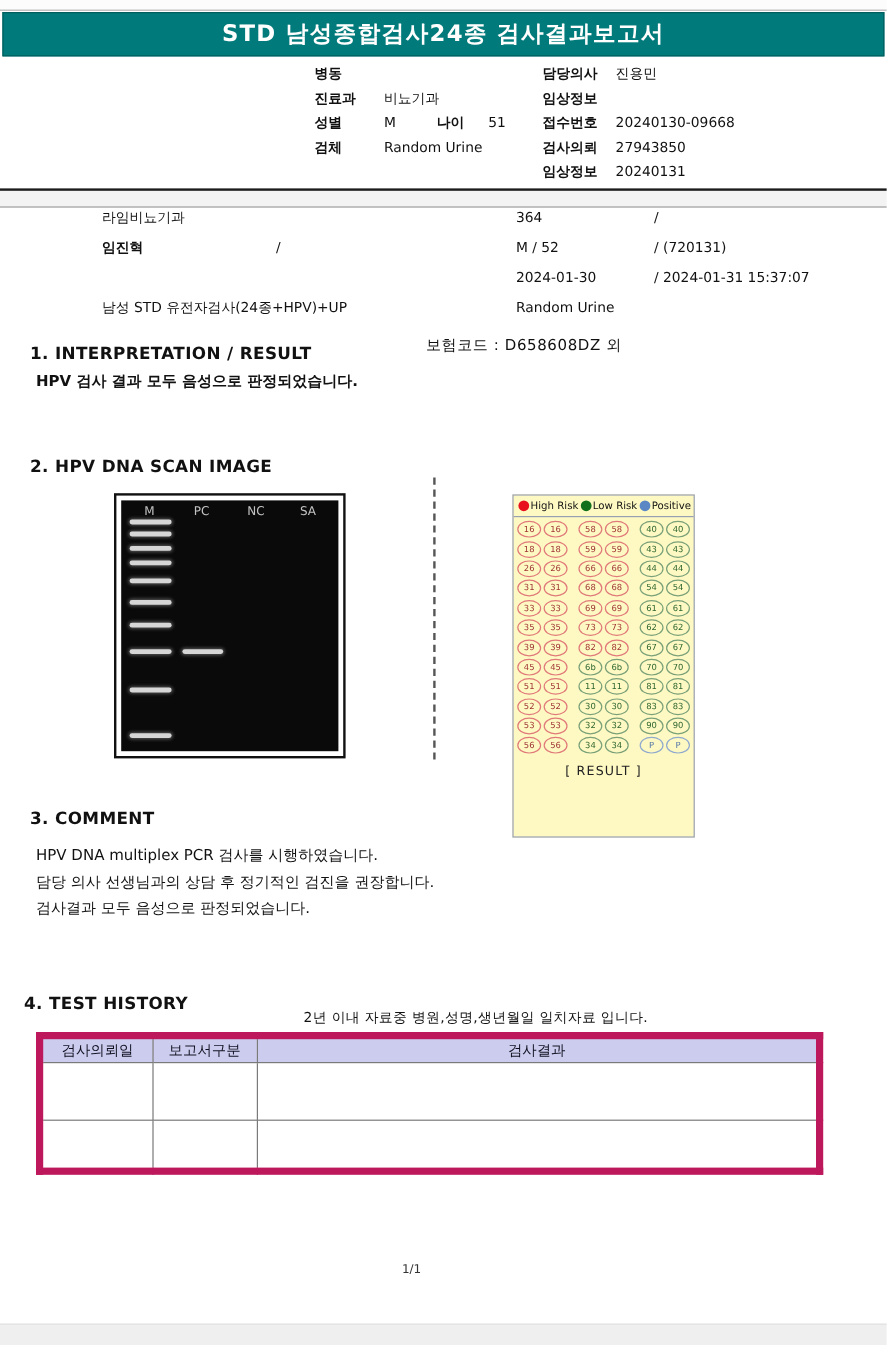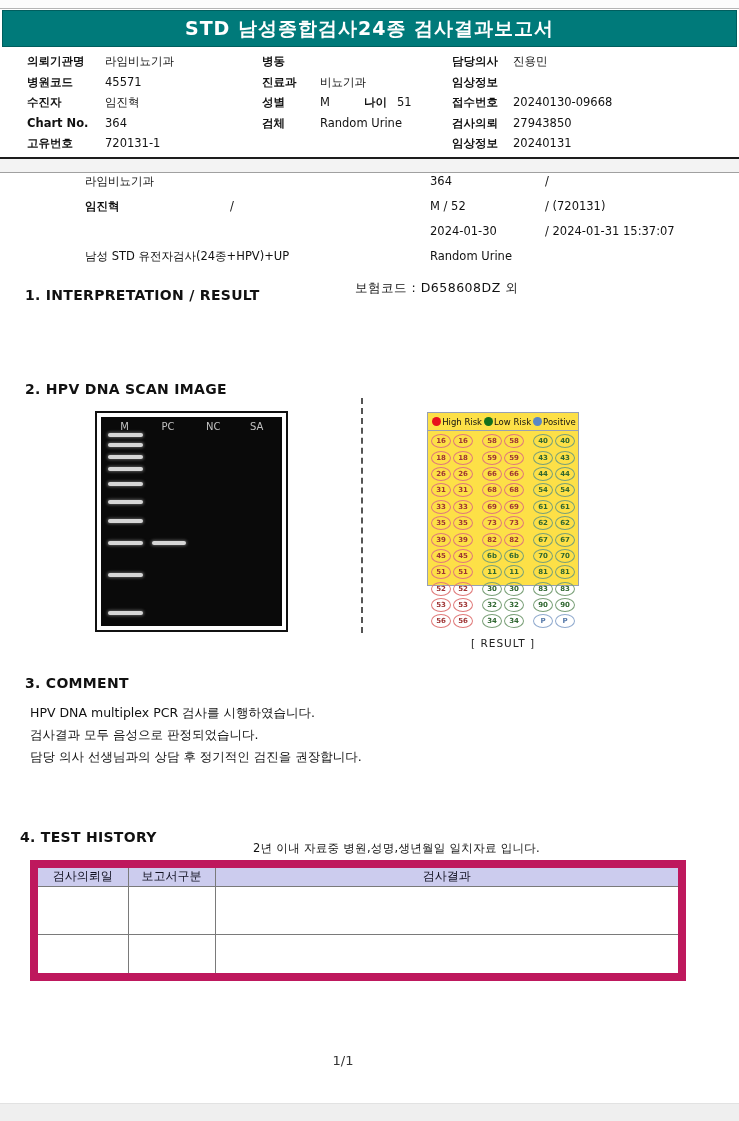--- a/index.html
+++ b/index.html
@@ -12,21 +12,21 @@
     background:#007a7a; border:1px solid #005e5e; color:#fff; font-weight:bold;
     font-size:19px; line-height:35px; text-align:center; letter-spacing:1px; }
 
   
   .info-col { position:absolute; top:54px; font-size:11.5px; }
   .info-row { height:20.6px; white-space:nowrap; }
   .ilabel { display:inline-block; font-weight:bold; }
   .col1 { left:27px; } .col1 .ilabel { width:78px; }
   .col2 { left:262px; } .col2 .ilabel { width:58px; }
   .col3 { left:452px; } .col3 .ilabel { width:61px; }
-  .age-label { width:auto !important; margin-left:34px; margin-right:10px; }
+  .age-label { width:auto !important; margin-left:34px; margin-right:20px; }
 
   .divider-band { position:absolute; top:157px; left:0; right:0; height:16px;
     border-top:2px solid #1c1c1c; border-bottom:1px solid #a0a0a0; background:#f3f3f3; }
 
   
   .sum { position:absolute; font-size:11.5px; white-space:nowrap; }
   .bold { font-weight:bold; }
 
   .sec-title { position:absolute; font-size:14px; font-weight:bold; letter-spacing:0.3px; white-space:nowrap; }
   .insurance { position:absolute; left:355px; top:280px; font-size:12.5px; letter-spacing:0.5px; }
@@ -39,66 +39,59 @@
   .lane-label { position:absolute; top:4px; transform:translateX(-50%); color:#c2c2c2; font-size:10px; }
   .band { position:absolute; height:4px; border-radius:2px; background:#d6d6d6;
     box-shadow:0 0 3px 1px rgba(230,230,230,0.35); }
   .band.marker { left:4%; width:19%; }
   .band.pcband { left:28%; width:19%; }
 
   .dash-sep { position:absolute; left:361px; top:398px; height:235px; width:0;
     border-left:2px dashed #555; }
 
   
-  .grid-box { position:absolute; left:427px; top:412px; width:152px; height:174px;
-    border:1px solid #98a0b4; background:#fde047; }
+  .grid-box { position:absolute; left:427px; top:412px; width:152px; height:286px;
+    border:1px solid #98a0b4; background:#fef9c3; }
   .legend { display:flex; justify-content:center; align-items:center; height:18px;
     border-bottom:1px solid #98a0b4; font-size:8.5px; color:#111; white-space:nowrap; }
   .leg-item { display:inline-flex; align-items:center; }
   .leg-dot { width:9px; height:9px; border-radius:50%; display:inline-block; margin:0 1px 0 2px; }
-  .grid-rows { padding-top:2px;font-weight:bold; }
+  .grid-rows { padding-top:2px; }
   .grid-row { display:flex; justify-content:center; align-items:center; height:16.4px; }
   .chip { display:inline-block; width:20px; height:14px; border:1px solid #999; border-radius:50%;
     font-size:7px; line-height:13px; text-align:center; margin:0 1px; }
   .chip.pgap { margin-left:8px; }
   .chip.hr { border-color:#e07a7a; color:#9e3434; }
   .chip.lr { border-color:#7aa078; color:#2f6630; }
   .chip.p  { border-color:#90aace; color:#5578a8; }
   .result-label { position:absolute; left:427px; top:637px; width:152px; text-align:center;
     font-size:10.5px; letter-spacing:1px; color:#222; }
 
   .comment-lines { position:absolute; left:30px; top:702px; font-size:12.5px; line-height:22px; }
 
   .history-note { position:absolute; left:228px; top:841px; font-size:11.5px; letter-spacing:0.3px;margin-left:25px; }
   .history-table { position:absolute; left:30px; top:860px; width:656px; border-collapse:collapse;
-    border:8px solid #be185d;text-align:center; }
+    border:6px solid #be185d;text-align:center; }
   .history-table th, .history-table td { border:1px solid #7a7a7a; }
   .history-table th { background:#ccccee; font-size:12px; font-weight:normal; height:22px; color:#101020; }
   .hist-r1 td { height:48px; } .hist-r2 td { height:43px; }
 
-  .page-num { position:absolute; left:0; top:1053px; width:686px; text-align:center; font-size:13px; color:#333; }
+  .page-num { position:absolute; left:0; top:1053px; width:686px; text-align:center; font-size:10px; color:#333; }
   .bottom-bar { position:absolute; left:0; right:0; top:1103px; height:18px; background:#efefef; border-top:1px solid #e2e2e2; }
 </style>
 </head>
 <body>
 
 <div class="page">
   <div class="top-strip"></div>
 
   <div class="title-bar">
     <span>STD 남성종합검사24종 검사결과보고서</span>
   </div>
 
-  <div class="info-col col1">
-    <div class="info-row"><span class="ilabel">의뢰기관명</span><span>라임비뇨기과</span></div>
-    <div class="info-row"><span class="ilabel">병원코드</span><span>45571</span></div>
-    <div class="info-row"><span class="ilabel">수진자</span><span>임진혁</span></div>
-    <div class="info-row"><span class="ilabel">Chart No.</span><span>364</span></div>
-    <div class="info-row"><span class="ilabel">고유번호</span><span>720131-1</span></div>
-  </div>
   <div class="info-col col2">
     <div class="info-row"><span class="ilabel">병동</span><span></span></div>
     <div class="info-row"><span class="ilabel">진료과</span><span>비뇨기과</span></div>
     <div class="info-row"><span class="ilabel">성별</span><span>M</span><span class="ilabel age-label">나이</span><span>51</span></div>
     <div class="info-row"><span class="ilabel">검체</span><span>Random Urine</span></div>
   </div>
   <div class="info-col col3">
     <div class="info-row"><span class="ilabel">담당의사</span><span>진용민</span></div>
     <div class="info-row"><span class="ilabel">임상정보</span><span></span></div>
     <div class="info-row"><span class="ilabel">접수번호</span><span>20240130-09668</span></div>
@@ -115,20 +108,21 @@
   <span class="sum" style="left:230px;top:199px;">/</span>
   <span class="sum" style="left:430px;top:199px;">M  /  52</span>
   <span class="sum" style="left:545px;top:199px;">/ (720131)</span>
   <span class="sum" style="left:430px;top:224px;">2024-01-30</span>
   <span class="sum" style="left:545px;top:224px;">/ 2024-01-31 15:37:07</span>
   <span class="sum" style="left:85px;top:249px;">남성 STD 유전자검사(24종+HPV)+UP</span>
   <span class="sum" style="left:430px;top:249px;">Random Urine</span>
 
   <div class="sec-title" style="left:25px;top:287px;">1. INTERPRETATION / RESULT</div>
   <div class="insurance">보험코드 : D658608DZ 외</div>
+  <div class="result-line">HPV 검사 결과 모두 음성으로 판정되었습니다.</div>
 
   <div class="sec-title" style="left:25px;top:381px;">2. HPV DNA SCAN IMAGE</div>
 
   <div class="gel-frame">
     <div class="gel-inner" id="gel-inner">
         <span class="lane-label" style="left: 13%;">M</span>
         <span class="lane-label" style="left: 37%;">PC</span>
         <span class="lane-label" style="left: 62%; text-align: center;">NC</span>
         <span class="lane-label" style="left: 86%;">SA</span>
         <div class="band marker" style="top: 7.7%;"></div>
@@ -259,22 +253,22 @@
           <span class="chip p pgap">P</span>
           <span class="chip p">P</span>
         </div>
       </div>
   </div>
   <div class="result-label">[ RESULT ]</div>
 
   <div class="sec-title" style="left:25px;top:675px;">3. COMMENT</div>
   <div class="comment-lines">
     <div>HPV DNA multiplex PCR 검사를 시행하였습니다.</div>
+    <div>담당 의사 선생님과의 상담 후 정기적인 검진을 권장합니다.</div>
     <div>검사결과 모두 음성으로 판정되었습니다.</div>
-    <div>담당 의사 선생님과의 상담 후 정기적인 검진을 권장합니다.</div>
   </div>
 
   <div class="sec-title" style="left:20px;top:829px;">4. TEST HISTORY</div>
   <div class="history-note">2년 이내 자료중 병원,성명,생년월일 일치자료 입니다.</div>
 
   <table class="history-table">
     <colgroup>
         <col style="width:94px">
         <col style="width:87px">
         <col>

